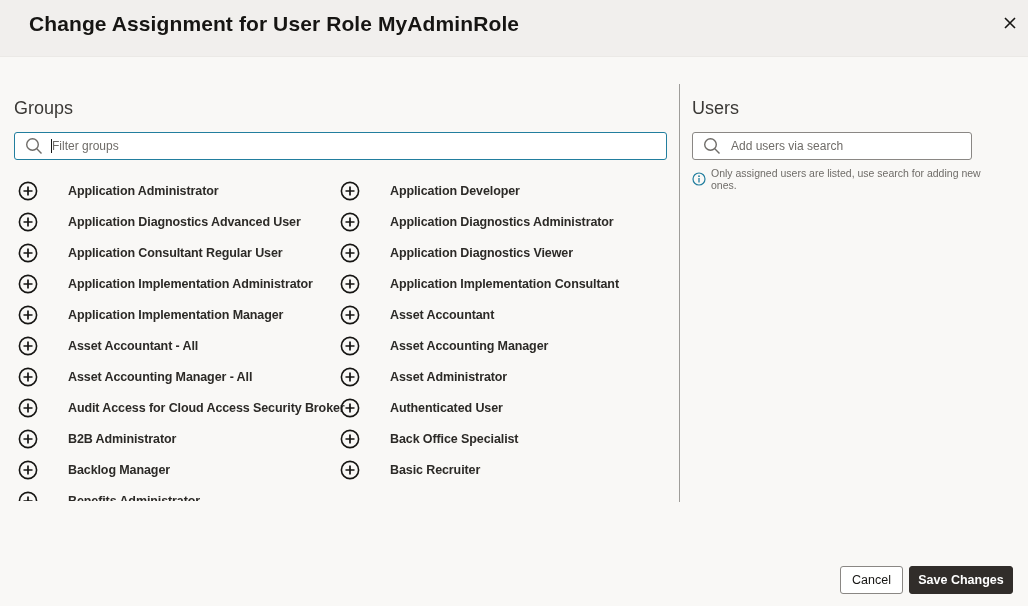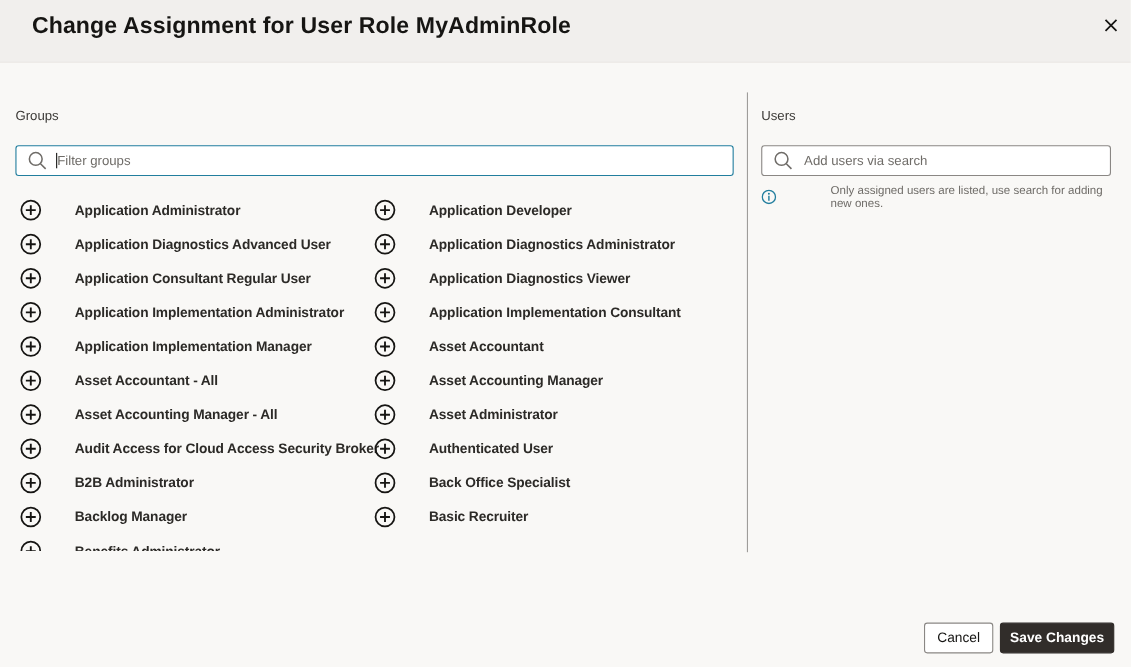--- a/index.html
+++ b/index.html
@@ -21,21 +21,21 @@
     letter-spacing: 0.1px;
     margin-left: 15px;
   }
   .close-btn {
     position: absolute; right: 10px; top: 15px; width: 16px; height: 16px;
     cursor: pointer;
   }
   .close-btn svg { width: 16px; height: 16px; display: block; }
 
   .groups-panel { position: absolute; left: 14px; top: 84px; width: 653px; height: 418px; }
-  .panel-title { font-size: 12px; color: #3b3936; font-weight: normal; }
+  .panel-title { font-size: 18px; color: #3b3936; font-weight: normal; }
   .groups-title { position: absolute; left: 0; top: 14px; }
   .search-box {
     position: absolute; height: 28px;
     background: #ffffff; border-radius: 3px;
     display: flex; align-items: center;
   }
   .groups-search { left: 0; top: 48px; width: 653px; border: 1px solid #227e9e; }
   .search-icon { width: 18px; height: 18px; margin-left: 10px; flex: none; }
   .search-icon svg { width: 18px; height: 18px; display: block; }
   .search-input {
@@ -68,25 +68,25 @@
     white-space: nowrap; letter-spacing: -0.1px;
   }
 
   .divider {
     position: absolute; left: 679px; top: 84px; width: 1px; height: 418px;
     background: #9f9d9a;
   }
 
   .users-panel { position: absolute; left: 692px; top: 84px; width: 321px; height: 418px; }
   .users-title { position: absolute; left: 0; top: 14px; }
-  .users-search { left: 0; top: 48px; width: 318px; border: 1px solid #8a8784; }
+  .users-search { left: 0; top: 48px; width: 280px; border: 1px solid #8a8784; }
   .users-search .search-input { margin-left: 10px; }
   .info-row {
     position: absolute; left: 0; top: 83px; width: 321px;
-    display: flex; align-items: flex-start; gap: 44px;
+    display: flex; align-items: flex-start;
   }
   .info-icon { width: 14px; height: 14px; flex: none; margin-top: 5px; }
   .info-icon svg { width: 14px; height: 14px; display: block; }
   .info-text {
     margin-left: 5px; font-size: 10.5px; color: #6f6c68; line-height: 12px;
     width: 290px;
   }
 
   .btn {
     position: absolute; top: 566px; height: 28px; border-radius: 3px;

